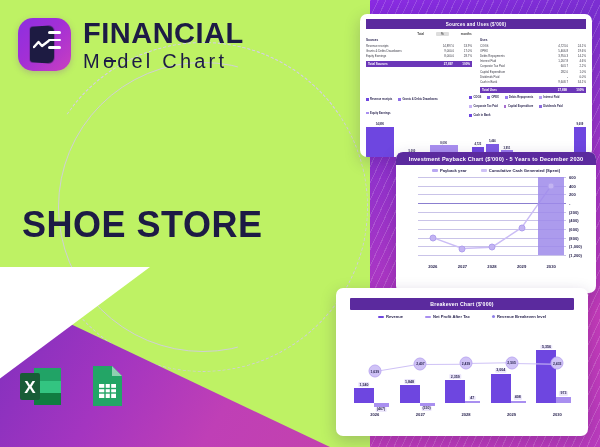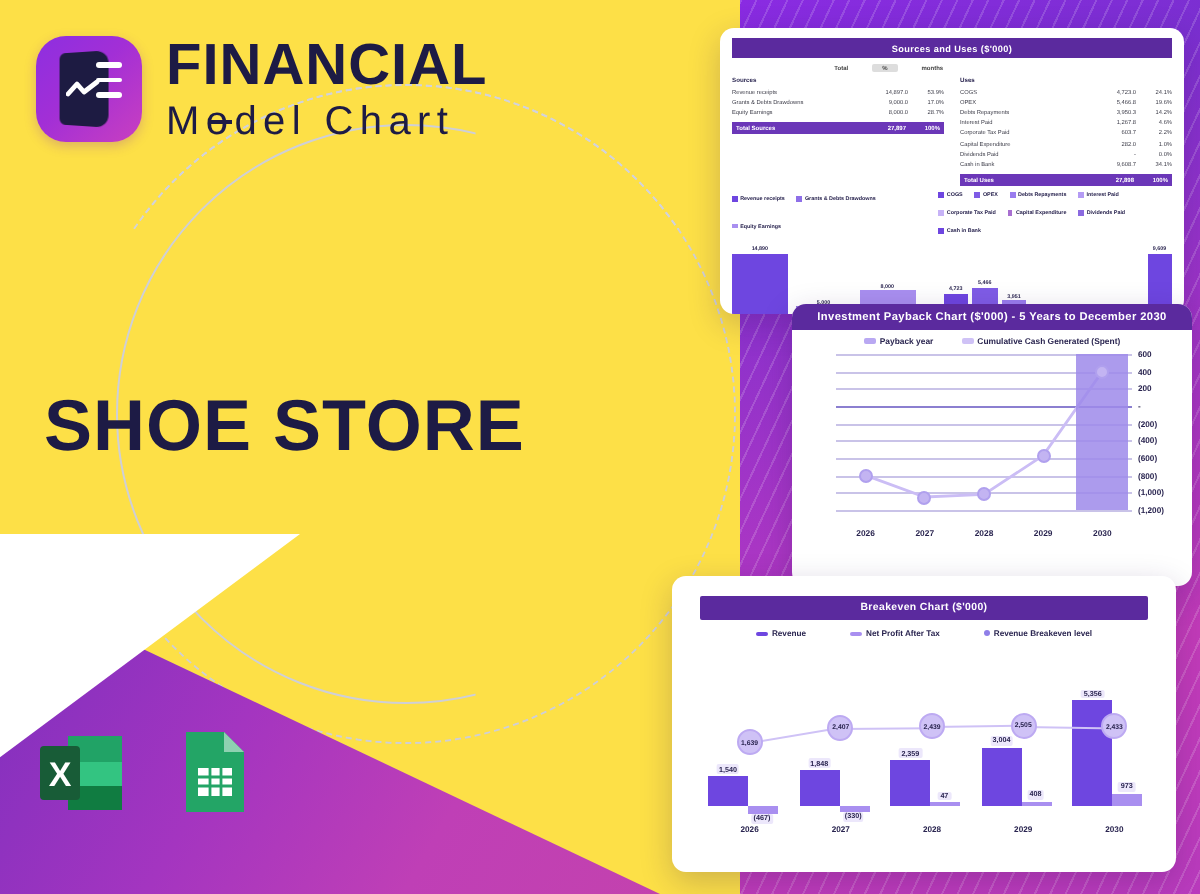--- a/index.html
+++ b/index.html
@@ -3,21 +3,21 @@
 <meta charset="utf-8">
 <style>
   * { margin:0; padding:0; box-sizing:border-box; }
   html,body { width:600px; height:447px; }
   body {
     font-family: "Liberation Sans", sans-serif;
     background:#ffffff;
     overflow:hidden;
     position:relative;
   }
-  #stage { position:absolute; inset:0; width:600px; height:447px; overflow:hidden; background:#fde047; }
+  #stage { position:absolute; inset:0; width:600px; height:447px; overflow:hidden; background:#bef264; }
 
   
   .bg-purple-right {
     position:absolute; right:0; top:0; width:230px; height:447px;
     background:linear-gradient(160deg,#8a2be2 0%, #7a2fd0 18%, #a435c6 48%, #c23bb8 75%, #b93bbd 100%);
   }
   .bg-purple-right::after{
     content:""; position:absolute; inset:0;
     background:repeating-linear-gradient(115deg, rgba(255,255,255,.16) 0 1px, rgba(255,255,255,0) 1px 7px);
   }
@@ -80,21 +80,21 @@
   .brand-sub{
     font-size:20px; color:#1d1b45; letter-spacing:3.2px; margin-top:3px;
     font-weight:400; position:relative; display:inline-block;
   }
   .brand-sub .o-mark{ position:relative; display:inline-block; }
   .brand-sub .o-mark::after{
     content:""; position:absolute; left:1px; top:46%; width:12px; height:2px; background:#1d1b45;
   }
 
   .headline{
-    position:absolute; left:22px; top:192px;
+    position:absolute; left:22px; top:204px;
     font-size:36px; font-weight:bold; color:#1d1b45; letter-spacing:.5px;
   }
 
   .store-badges{ position:absolute; left:18px; top:362px; display:flex; gap:22px; }
   .badge{ width:45px; height:48px; position:relative; }
 
   
   .card{
     position:absolute; background:#fff; border-radius:7px;
     box-shadow:0 5px 16px rgba(40,20,80,.22);

